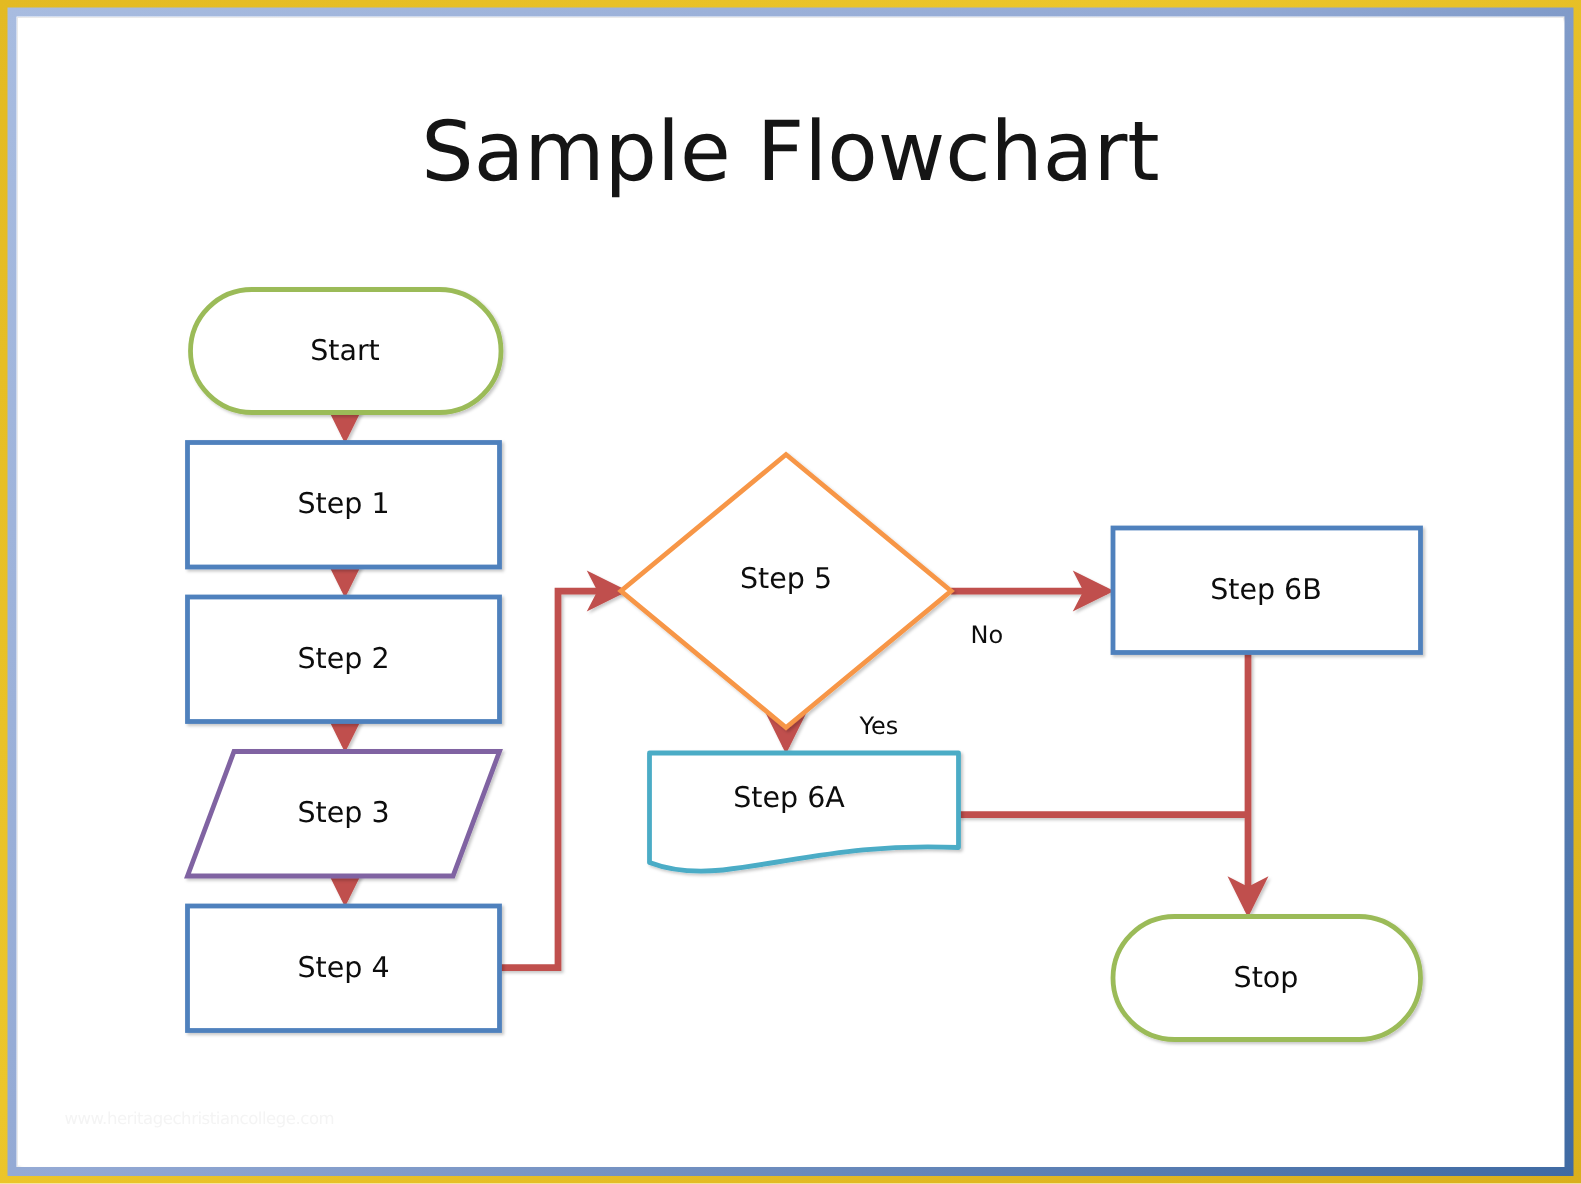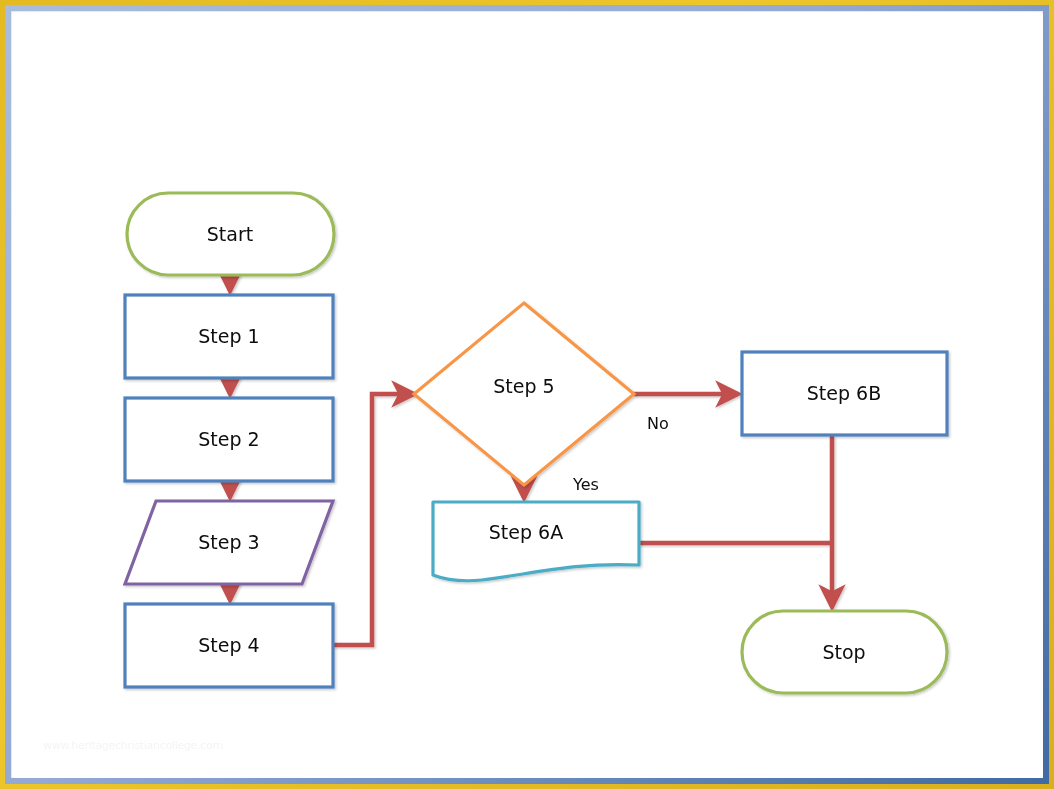--- a/index.html
+++ b/index.html
@@ -108,20 +108,21 @@
 </head>
 <body>
 
 <div id="slide-frame">
   <div id="frame-gold"></div>
   <div id="frame-blue"></div>
   <div id="frame-inner-shadow"></div>
 
   <div id="canvas">
 
+    <div id="title">Sample Flowchart</div>
 
     <svg id="flow-svg" viewBox="0 0 1030 765" xmlns="http://www.w3.org/2000/svg">
       <defs>
         <marker id="arrow-red" viewBox="0 0 12 12" refX="9.2" refY="6" markerWidth="7" markerHeight="7" orient="auto-start-reverse">
           <path d="M 0.5 0.8 L 11 6 L 0.5 11.2 L 3.2 6 Z" fill="#C0504D"></path>
         </marker>
         <filter id="soft-shadow" x="-30%" y="-30%" width="170%" height="170%">
           <feDropShadow dx="1.4" dy="1.4" stdDeviation="1.1" flood-color="#000000" flood-opacity="0.22"></feDropShadow>
         </filter>
       </defs>

